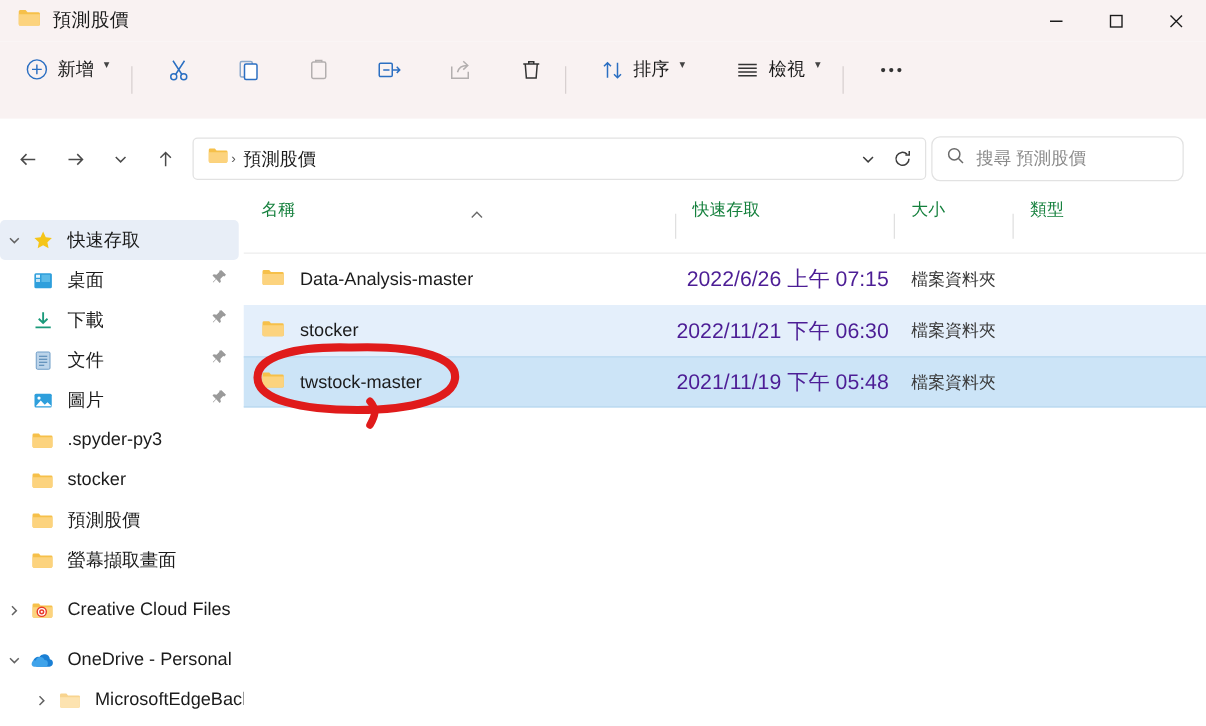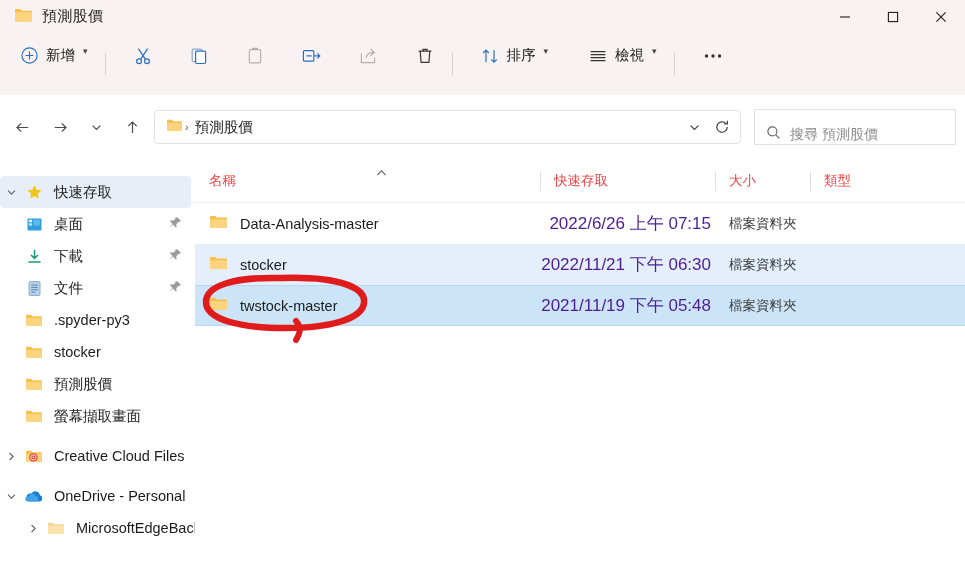--- a/index.html
+++ b/index.html
@@ -95,25 +95,25 @@
   }
   .crumb-sep { color: #555; font-size: 11px; margin: 0 2px; }
   .addr-spacer { flex: 1 1 auto; }
   .addr-btn {
     width: 28px; height: 28px;
     display: flex; align-items: center; justify-content: center;
     border-radius: 3px; color: #3c3c3c;
   }
   .searchbox {
     width: 202px; height: 36px;
-    margin-left: 13px;
+    margin-left: 4px;
     background: #ffffff;
     border: 1px solid #e2e2e2;
-    border-radius: 0;
-    display: flex; align-items: flex-end;
+    border-radius: 7px;
+    display: flex; align-items: center;
     padding-left: 11px;
   }
   .search-ph {
     font-size: 14px; color: #8a8a8a;
     margin-left: 9px;
   }
 
   
   .sidebar {
     position: absolute; top: 159px; left: 0;
@@ -158,22 +158,22 @@
   }
   .colheaders {
     position: relative;
     height: 44px;
     display: flex; align-items: center;
     border-bottom: 1px solid #ededed;
   }
   .colh {
     position: relative;
     height: 44px;
-    display: flex; align-items: center;
-    font-size: 13.5px; color: #ef4444;
+    display: flex; 
+    font-size: 13.5px; color: #15803d;
     padding-left: 14px;
   }
   .colh + .colh::before {
     content: "";
     position: absolute; left: 0; top: 12px;
     width: 1px; height: 20px;
     background: #e0e0e0;
   }
   .col-name { width: 345px; }
   .col-date { width: 175px; }
@@ -471,20 +471,35 @@
         </svg>
       </span>
       <span class="side-label">文件</span>
       <span class="side-pin">
         <svg width="13" height="13" viewBox="0 0 13 13" fill="#9a9a9a">
             <path d="M8.2 1.2l3.6 3.6-1.3 1.3-.9-.3-2.4 2.4.5 2.2-1 1L4 8.4 1.6 10.9l-.4-.4 2.5-2.4L1 5.3l1-1 2.2.5L6.6 2.4l-.3-.9z"></path>
           </svg>
       </span>
     </div>
 
+    <div class="side-item indent1">
+      <span class="side-ico">
+        <svg width="17" height="17" viewBox="0 0 17 17">
+          <rect x="1.6" y="3" width="13.8" height="11" rx="1.2" fill="#2e9fdc"></rect>
+          <circle cx="5.2" cy="6.4" r="1.3" fill="#ffffff"></circle>
+          <path d="M2.6 13l4-4.6 3.2 3.4 2.2-2.1 3.4 3.3z" fill="#ffffff"></path>
+        </svg>
+      </span>
+      <span class="side-label">圖片</span>
+      <span class="side-pin">
+        <svg width="13" height="13" viewBox="0 0 13 13" fill="#9a9a9a">
+            <path d="M8.2 1.2l3.6 3.6-1.3 1.3-.9-.3-2.4 2.4.5 2.2-1 1L4 8.4 1.6 10.9l-.4-.4 2.5-2.4L1 5.3l1-1 2.2.5L6.6 2.4l-.3-.9z"></path>
+          </svg>
+      </span>
+    </div>
 
     <div class="side-item indent1">
       <span class="side-ico">
         <svg width="18" height="15" viewBox="0 0 18 15">
           <path d="M1 2.9a1.1 1.1 0 0 1 1.1-1.1h4l1.3 1.5h8.5a1.1 1.1 0 0 1 1.1 1.1v7.6a1.1 1.1 0 0 1-1.1 1.1H2.1A1.1 1.1 0 0 1 1 12z" fill="#f6c04a"></path>
           <path d="M1 4.8h15.9V12a1.1 1.1 0 0 1-1.1 1.1H2.1A1.1 1.1 0 0 1 1 12z" fill="#fcd37e"></path>
         </svg>
       </span>
       <span class="side-label">.spyder-py3</span>
     </div>

